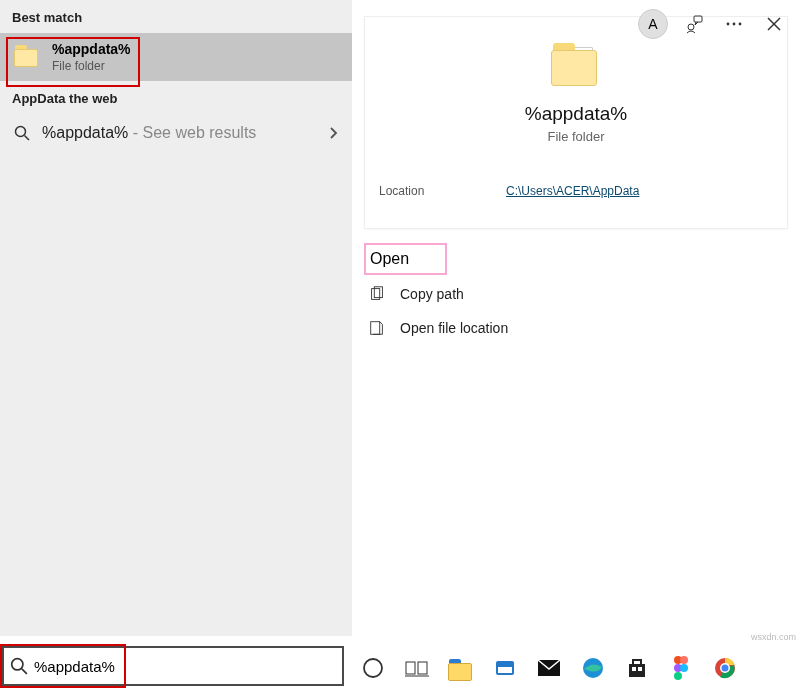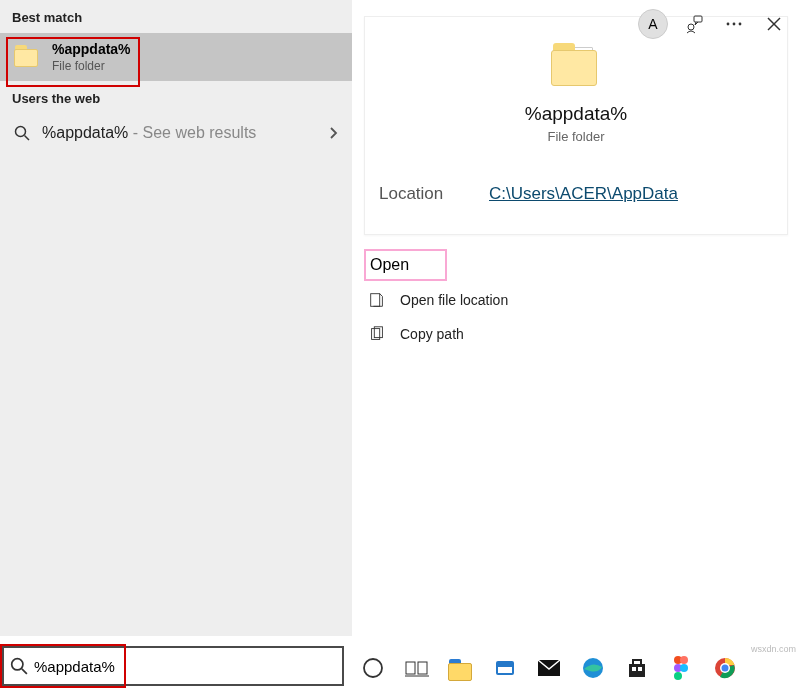--- a/index.html
+++ b/index.html
@@ -38,40 +38,40 @@
 
     
     .preview-card { background: #fff; margin: 16px 4px 0 4px; padding: 16px 10px 20px 10px; border: 1px solid #eee; box-shadow: 0 1px 2px rgba(0,0,0,0.04); }
     .preview-icon-wrap { display: flex; justify-content: center; padding: 10px 0 14px 0; }
     .big-folder { width: 54px; height: 46px; position: relative; }
     .big-folder .tab-part { position: absolute; width: 22px; height: 8px; background: #f7d97a; border-radius: 3px 3px 0 0; top: 0; left: 4px; }
     .big-folder .body-part { position: absolute; width: 46px; height: 36px; background: #ffe8a3; border: 1px solid #e6c86e; border-radius: 3px; top: 7px; left: 2px; }
     .big-folder .paper { position: absolute; width: 20px; height: 26px; background: #fff; border: 1px solid #ccc; top: 4px; left: 24px; border-radius: 1px; }
     .preview-title { text-align: center; font-size: 19px; color: #111; }
     .preview-sub { text-align: center; font-size: 13px; color: #666; margin-top: 4px; }
-    .meta-row { display: flex; padding: 40px 4px 10px 4px; font-size: 17px; color: #555; }
+    .meta-row { display: flex; padding: 40px 4px 10px 4px; font-size: 12px; color: #555; gap: 17px; }
     .meta-label { width: 110px; }
     .meta-value { color: #0c4a6e; text-decoration: underline; cursor: pointer; }
 
     .actions { padding: 14px 4px; }
     .action-item { display: flex; align-items: center; padding: 8px 4px; font-size: 14px; color: #222; cursor: pointer; }
     .action-item svg { width: 18px; height: 18px; margin-right: 14px; color: #444; }
     .action-open-wrap { border: 2px solid #f9a8d4; display: inline-flex; align-items: center; padding: 5px 36px 5px 4px; margin-bottom: 2px; }
 
     
     .bottom-area { position: absolute; bottom: 0; left: 0; right: 0; height: 60px; }
     .search-bar-wrap { position: absolute; bottom: 10px; left: 2px; width: 342px; height: 40px; border: 2px solid #4a4a4a; background: #fff; display: flex; align-items: center; padding: 0 6px; }
     .search-bar-wrap .search-ic { width: 18px; margin-right: 6px; }
     .search-input { border: none; outline: none; font-size: 15px; flex: 1; background: transparent; }
     .search-highlight { position: absolute; border: 2px solid #d00000; bottom: 8px; left: 0; width: 126px; height: 44px; pointer-events: none; }
 
     .taskbar { position: absolute; bottom: 6px; left: 358px; right: 6px; height: 44px; display: flex; align-items: center; gap: 14px; }
     .tb-item { width: 30px; height: 30px; display: flex; align-items: center; justify-content: center; cursor: pointer; }
 
-    .watermark { position: absolute; right: 4px; bottom: 42px; font-size: 9px; color: #bbb; }
+    .watermark { position: absolute; right: 4px; bottom: 54px; font-size: 9px; color: #bbb; }
   </style>
 </head>
 <body>
 
 <div class="main-area">
   <div class="left-panel">
 
     <div class="section-label">Best match</div>
 
     <div class="result-item selected">
@@ -79,21 +79,21 @@
         <div class="tab-part"></div>
           <div class="body-part"></div>
       </div>
       <div class="result-text">
         <div class="title">%appdata%</div>
         <div class="subtitle">File folder</div>
       </div>
       <div class="highlight-box"></div>
     </div>
 
-    <div class="section-label">Users the web</div>
+    <div class="section-label">AppData the web</div>
 
     <div class="web-result">
       <svg class="search-smicon" viewBox="0 0 16 16">
           <circle cx="6.5" cy="6.5" r="5" stroke="#333" stroke-width="1.5" fill="none"></circle>
           <line x1="10.5" y1="10.5" x2="15" y2="15" stroke="#333" stroke-width="1.5"></line>
         </svg>
       <div class="txt">
         <span>%appdata%</span><span class="grey"> - See web results</span>
       </div>
       <svg class="chev" width="10" height="14" viewBox="0 0 10 14">
@@ -150,31 +150,31 @@
         <svg viewBox="0 0 20 20">
             <rect x="4" y="6" width="12" height="10" stroke="#333" fill="none"></rect>
             <path d="M4 6 L8 2 L12 2" stroke="#333" fill="none"></path>
             <path d="M13 3 L17 3 L17 7" stroke="#333" fill="none"></path>
             <line x1="17" y1="3" x2="12" y2="8" stroke="#333"></line>
           </svg>
         <span>Open</span>
       </div>
       <div class="action-item">
         <svg viewBox="0 0 20 20">
+            <rect x="4" y="4" width="9" height="12" stroke="#333" fill="none"></rect>
+            <rect x="7" y="2" width="9" height="12" stroke="#333" fill="none"></rect>
+          </svg>
+        <span>Copy path</span>
+      </div>
+      <div class="action-item">
+        <svg viewBox="0 0 20 20">
             <rect x="3" y="3" width="10" height="14" stroke="#333" fill="none"></rect>
             <path d="M13 3 L16 6 L16 17 L6 17" stroke="#333" fill="none"></path>
           </svg>
         <span>Open file location</span>
-      </div>
-      <div class="action-item">
-        <svg viewBox="0 0 20 20">
-            <rect x="4" y="4" width="9" height="12" stroke="#333" fill="none"></rect>
-            <rect x="7" y="2" width="9" height="12" stroke="#333" fill="none"></rect>
-          </svg>
-        <span>Copy path</span>
       </div>
     </div>
   </div>
 </div>
 
 <div class="bottom-area">
   <div class="search-bar-wrap">
     <svg class="search-ic" viewBox="0 0 16 16">
         <circle cx="6.5" cy="6.5" r="5" stroke="#333" stroke-width="1.5" fill="none"></circle>
         <line x1="10.5" y1="10.5" x2="15" y2="15" stroke="#333" stroke-width="1.5"></line>

